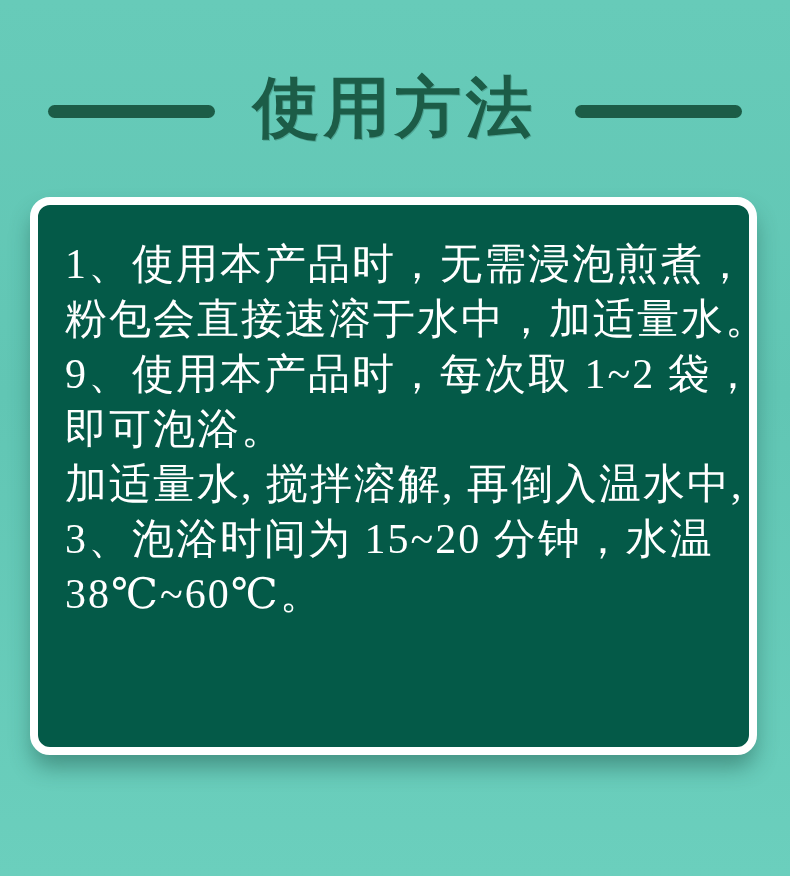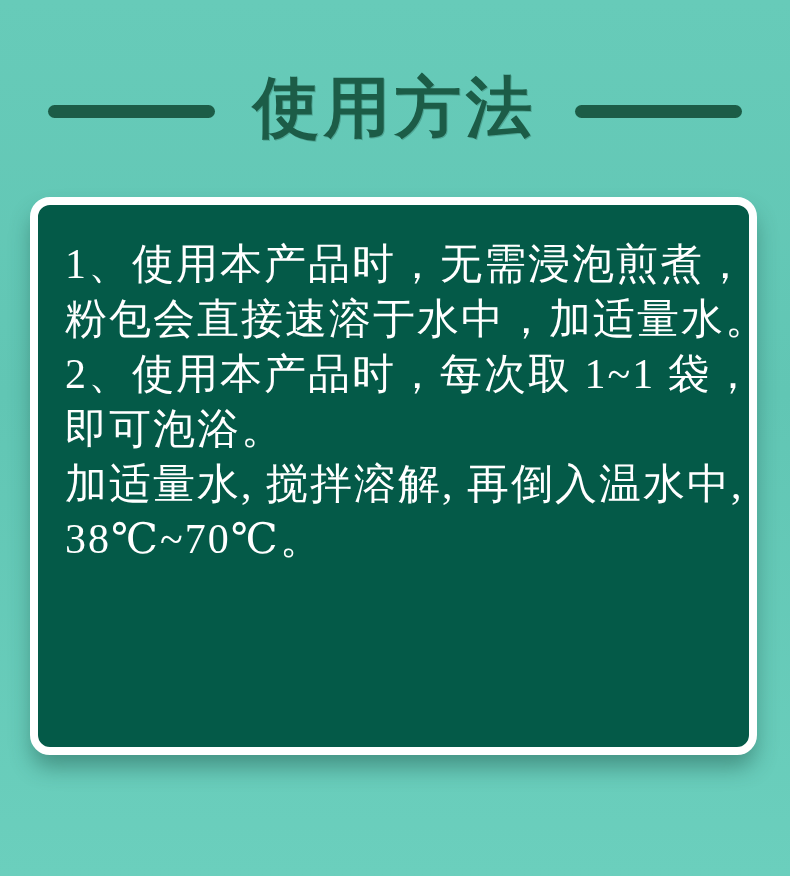--- a/index.html
+++ b/index.html
@@ -83,20 +83,21 @@
   <div class="title-row">
     <div class="dash"></div>
     <div class="page-title">使用方法</div>
     <div class="dash"></div>
   </div>
 
   <div class="panel">
     <div class="lines">
         <div class="line">1、使用本产品时，无需浸泡煎煮，</div>
         <div class="line">粉包会直接速溶于水中，加适量水。</div>
-        <div class="line">2、使用本产品时，每次取 1~1 袋，</div>
+        <div class="line">9、使用本产品时，每次取 1~2 袋，</div>
         <div class="line">即可泡浴。</div>
         <div class="line">加适量水, 搅拌溶解, 再倒入温水中,</div>
-        <div class="line">38℃~70℃。</div>
+        <div class="line">3、泡浴时间为 15~20 分钟，水温</div>
+        <div class="line">38℃~60℃。</div>
       </div>
   </div>
 
 </div>
 
 </body></html>

